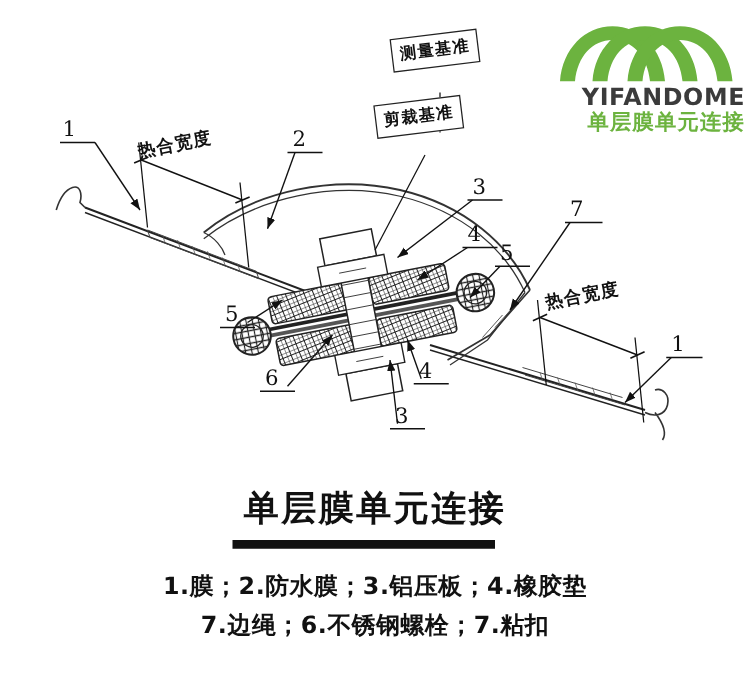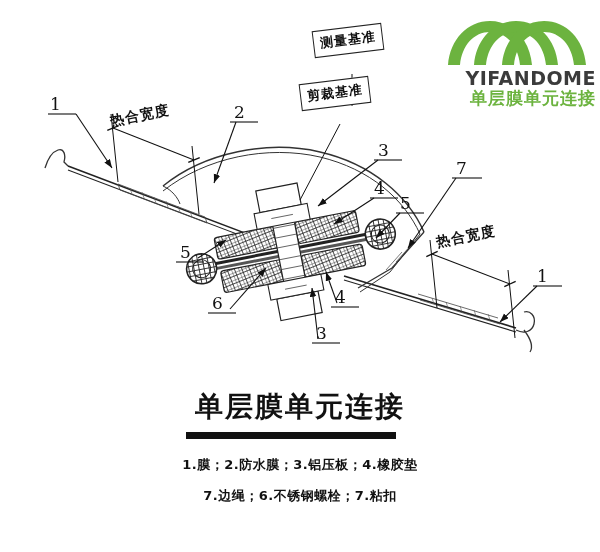--- a/index.html
+++ b/index.html
@@ -84,21 +84,21 @@
   }
   .caption-rule{
     position:absolute;left:186px;top:432px;width:210px;height:7px;
     background:#111;
   }
   .legend-line{
     position:absolute;left:0;width:600px;
     text-align:center;
     font-family:"DejaVu Sans","Liberation Sans",sans-serif;
     font-weight:bold;
-    font-size:13px;
+    font-size:19px;
     letter-spacing:0.5px;
     color:#111;
     white-space:nowrap;
   }
   #legend-line-1{top:456px;}
   #legend-line-2{top:487px;}
 </style>
 </head>
 <body>
 

